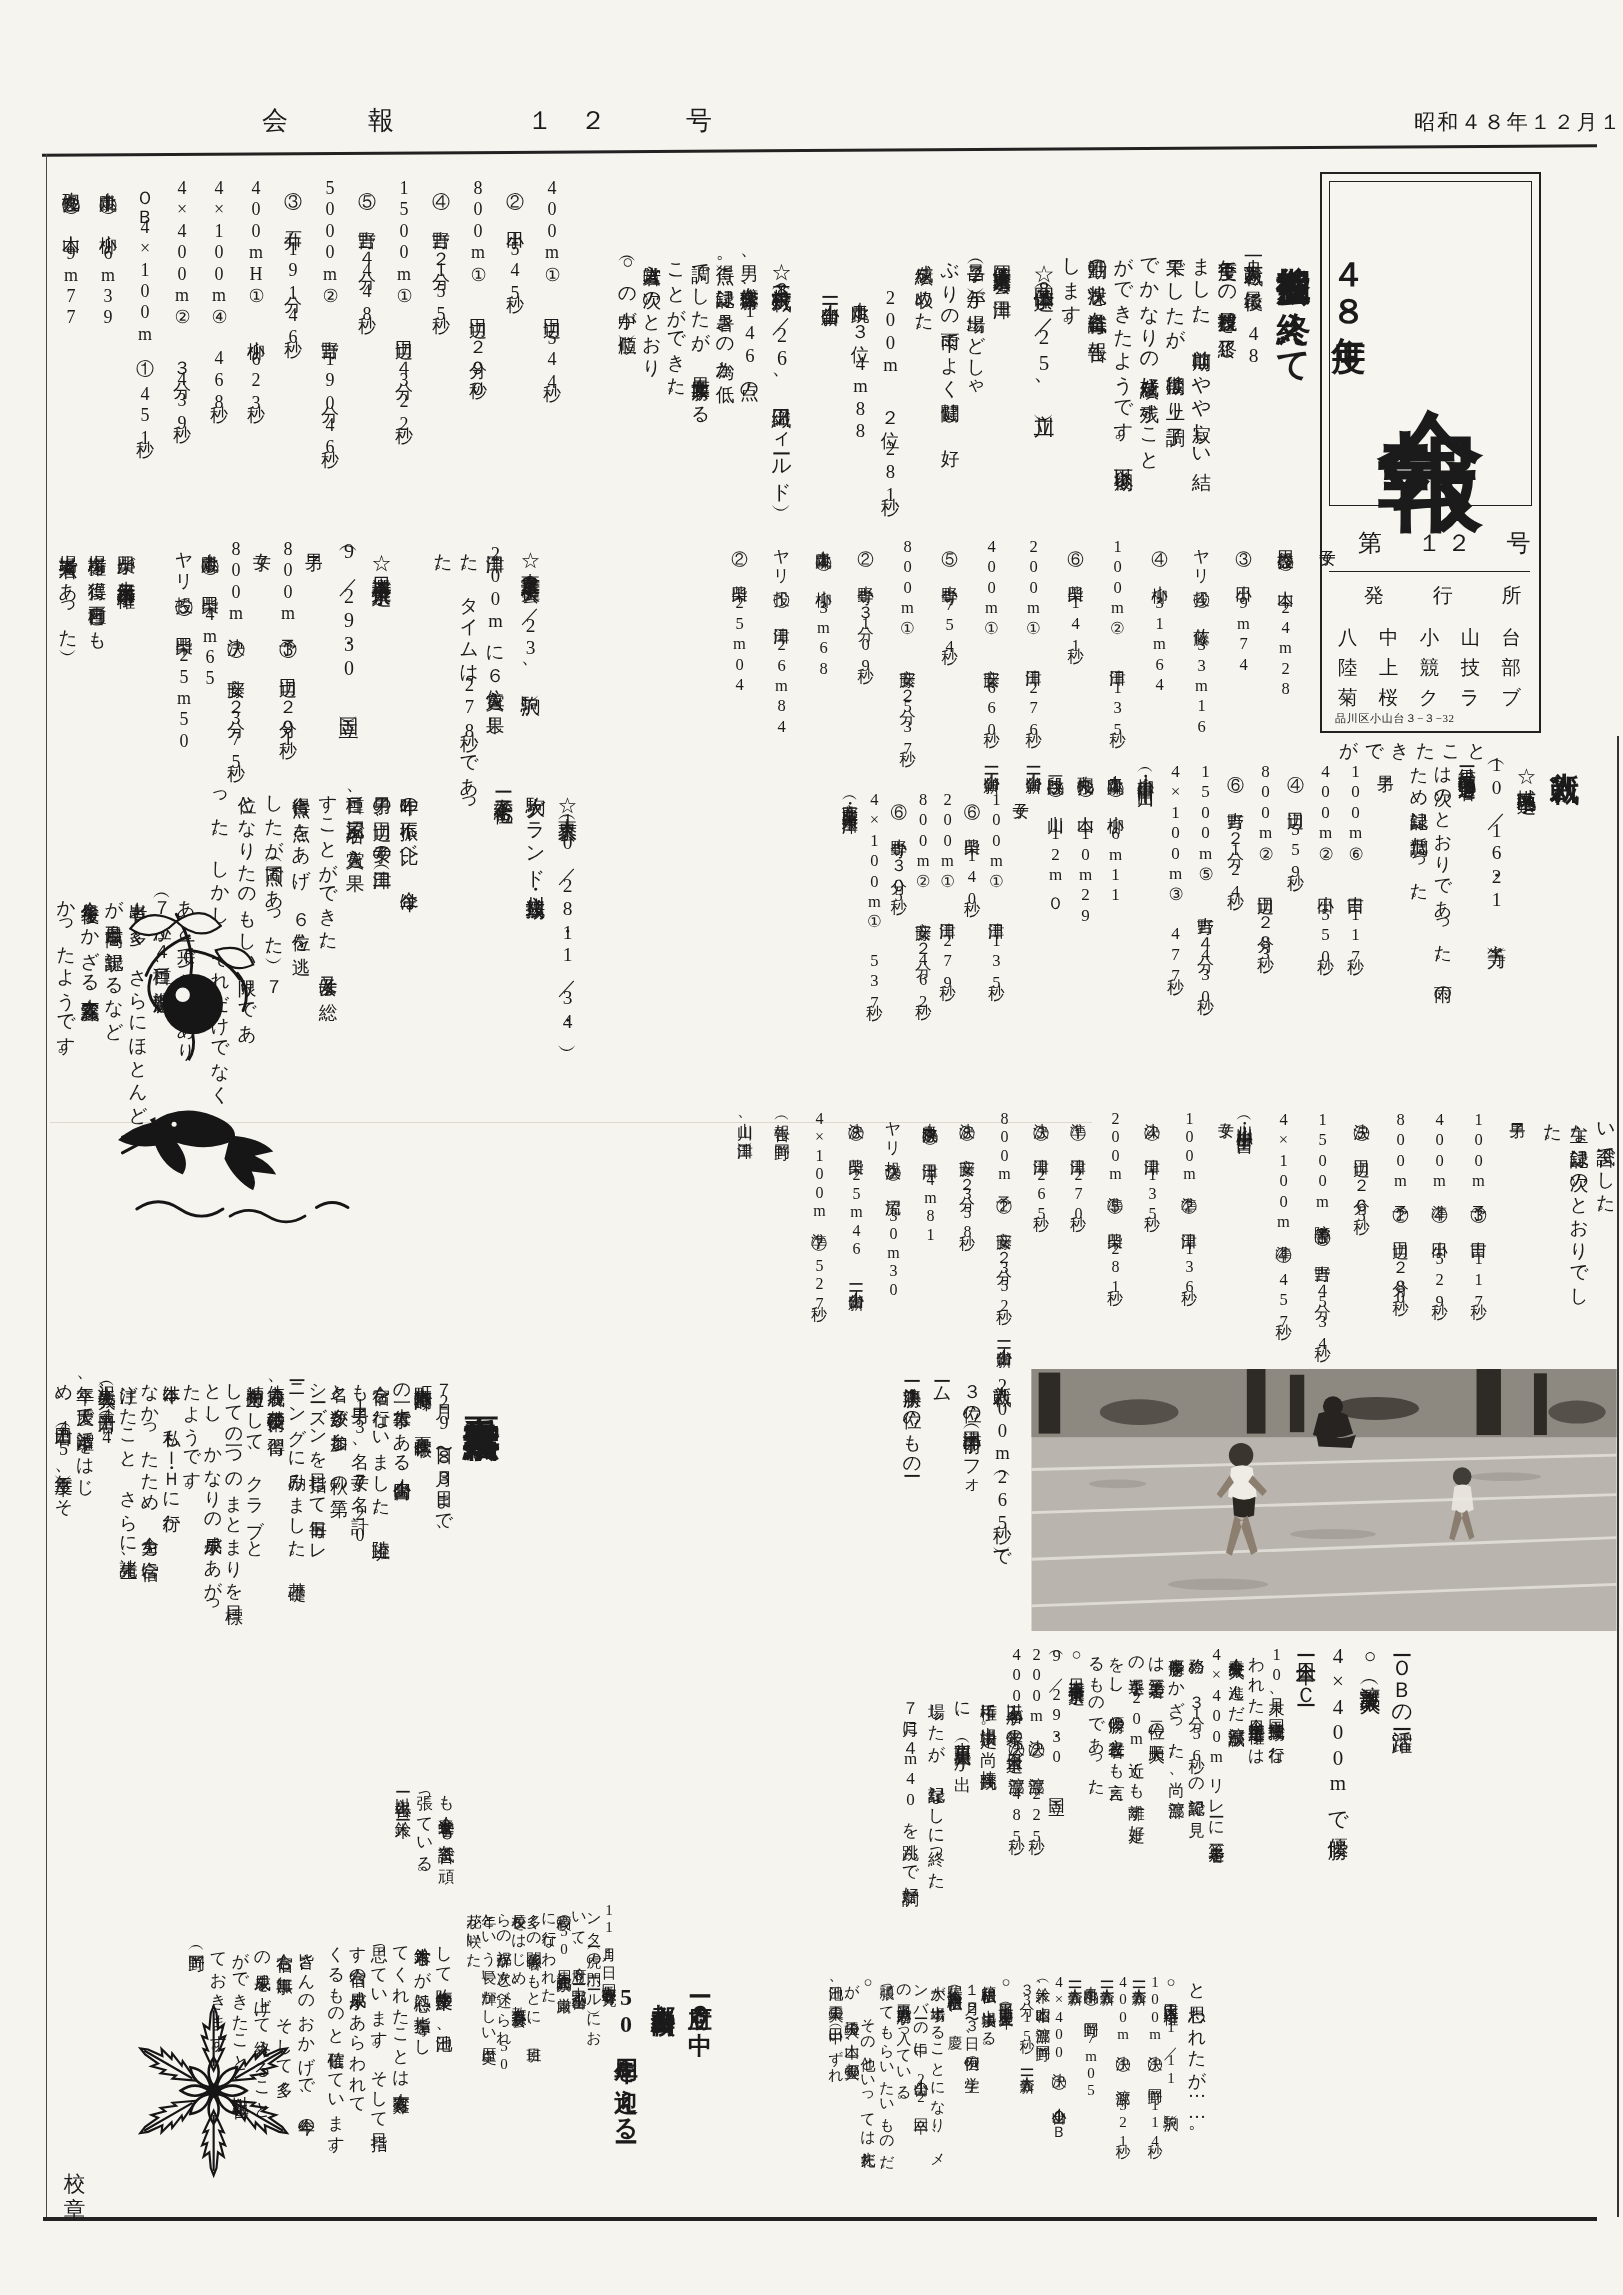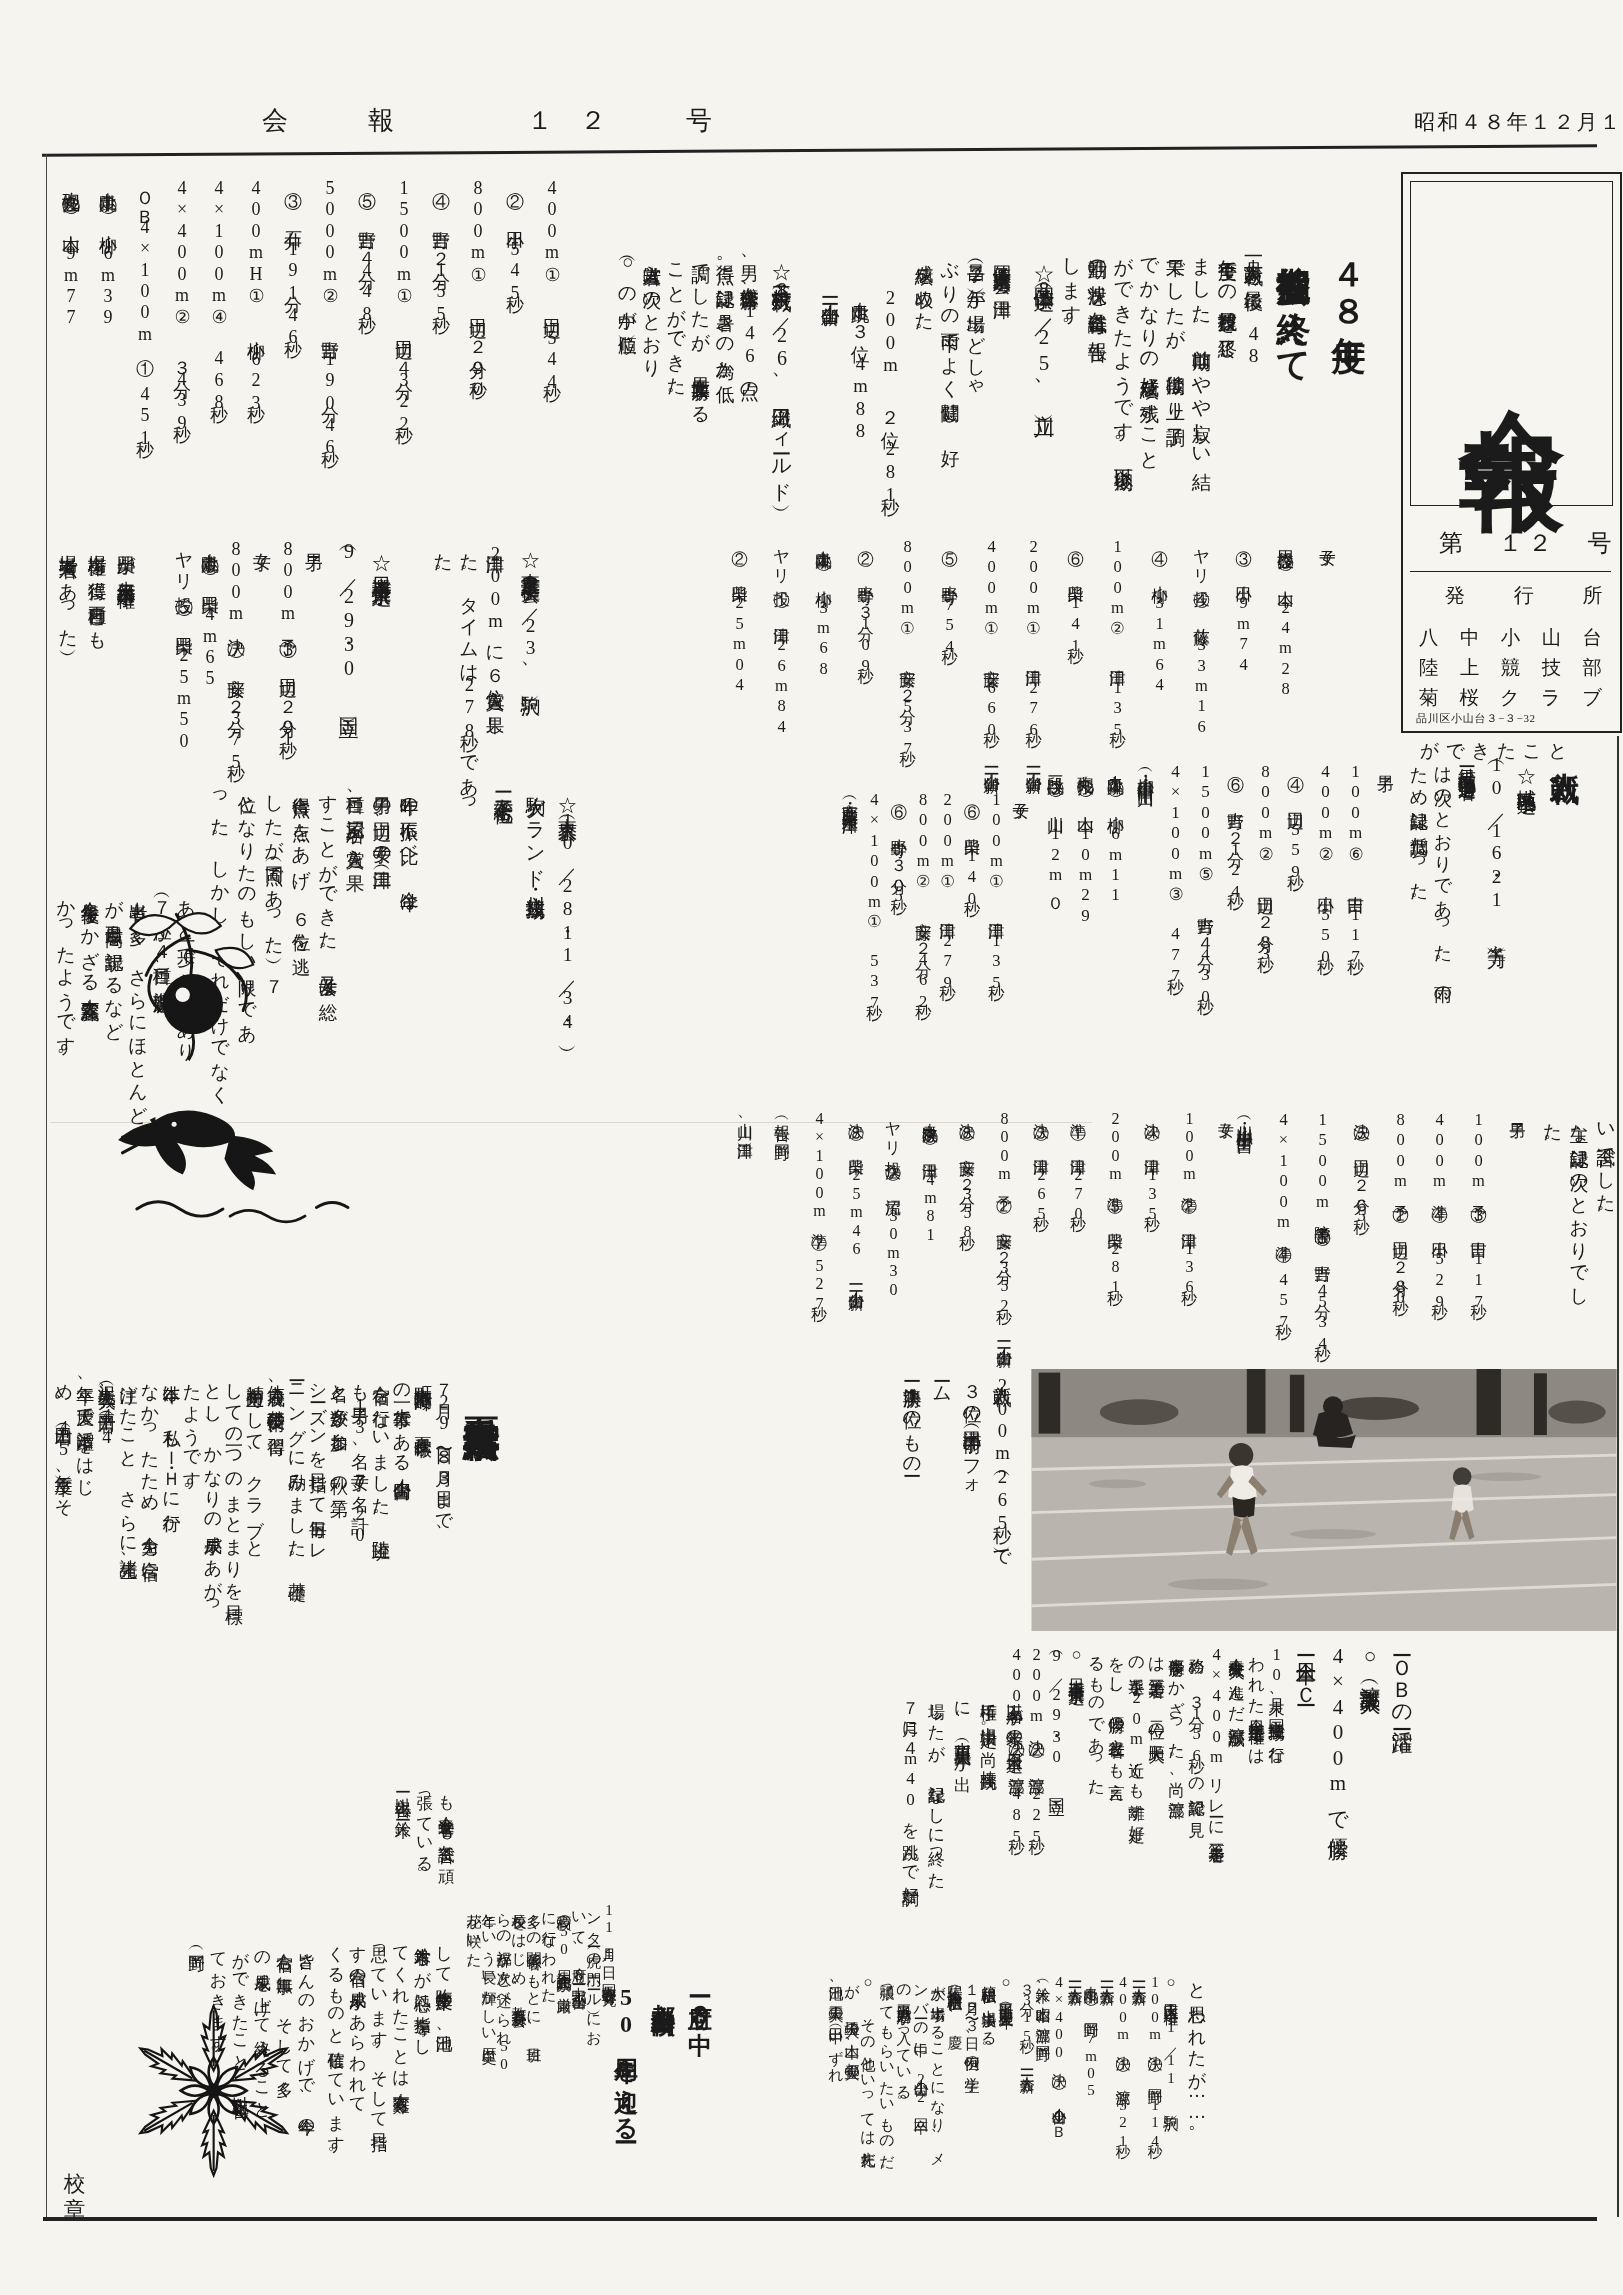--- a/index.html
+++ b/index.html
@@ -22,21 +22,21 @@
 <div class="page">
 
   <div class="hb" style="left:262px;top:103px;font-size:26px;letter-spacing:27px;">会　報　　１２　号</div>
   <div class="hb" style="left:1414px;top:108px;font-size:21px;letter-spacing:2.2px;">昭和４８年１２月１５日</div>
   <div class="rule" style="left:42px;top:149px;width:1555px;height:2.9px;transform:rotate(-0.35deg);"></div>
   <div class="rule" style="left:46px;top:154px;width:1.4px;height:2066px;background:#4a4a4a;"></div>
   <div class="rule" style="left:1617px;top:736px;width:2.2px;height:1481px;background:#333;"></div>
   <div class="rule" style="left:43px;top:2217px;width:1554px;height:3.6px;"></div>
   <div class="faint" style="left:50px;top:1122px;width:1042px;height:1.4px;"></div>
 
-  <div class="box" style="left:1401px;top:172px;width:217px;height:557px;">
+  <div class="box" style="left:1320px;top:172px;width:217px;height:557px;">
     <div class="inbox center" style="position:absolute;left:7.2px;top:7.2px;right:7.2px;height:323px;">
       <div class="big-title">会報</div>
     </div>
     <div class="hb" style="left:36px;top:353px;font-size:24px;letter-spacing:5.7px;">第　１２　号</div>
     <div class="rule" style="left:7.2px;top:397px;width:201px;height:1.4px;"></div>
     <div class="hb" style="left:42px;top:408px;font-size:20px;letter-spacing:14.4px;">発　行　所</div>
     <div style="position:absolute;left:16px;top:449px;width:183px;font-size:19.4px;">
         <div style="display: flex; justify-content: space-between; line-height: 30px;">
           <span>八</span>
           <span>中</span>

